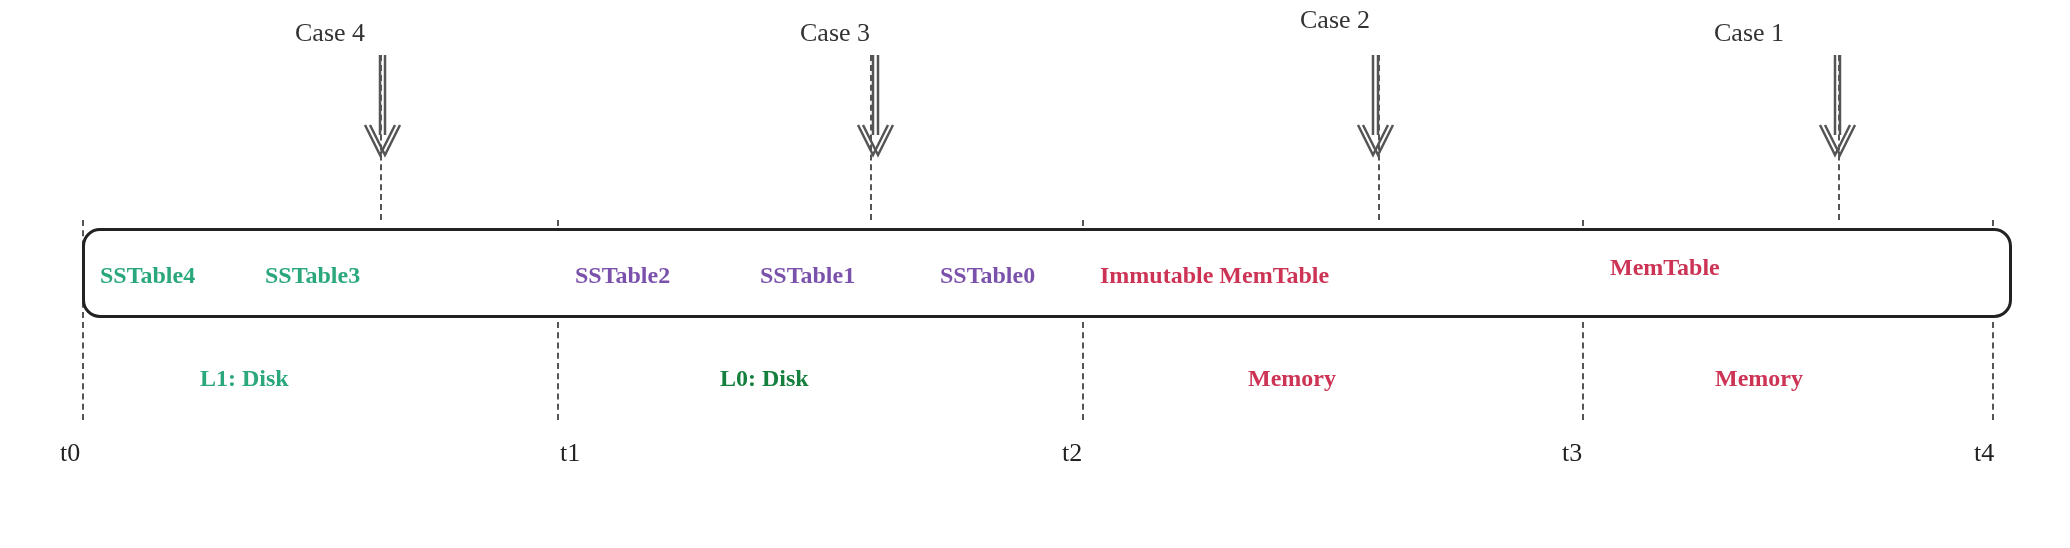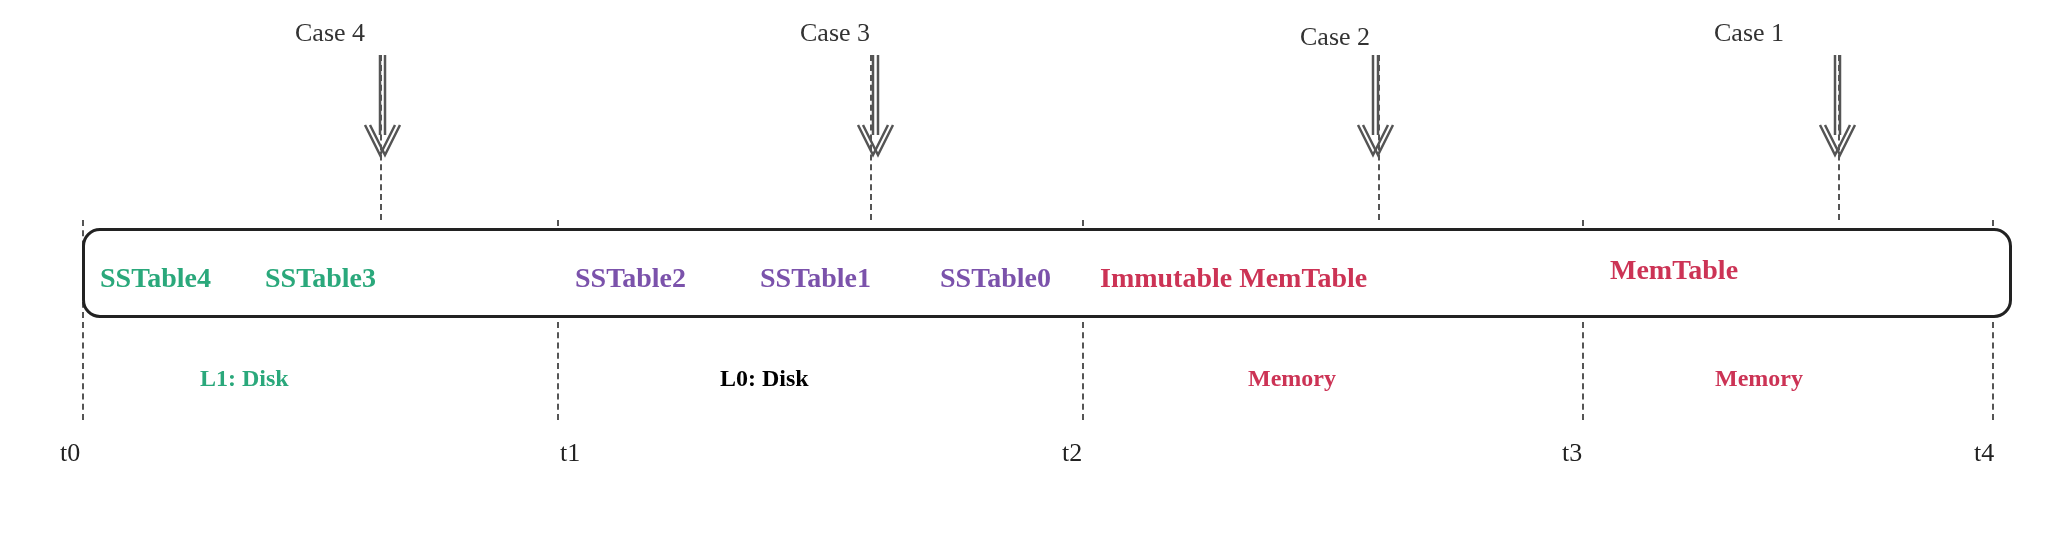--- a/index.html
+++ b/index.html
@@ -30,21 +30,21 @@
     .dashed-line {
       position: absolute;
       border-left: 2.5px dashed #555;
       top: 0;
       height: 100%;
     }
 
     
     .section-label {
       position: absolute;
-      font-size: 28px;
+      font-size: 24px;
       font-weight: bold;
     }
 
     
     .bottom-label {
       position: absolute;
       font-size: 24px;
       font-weight: bold;
     }
 
@@ -56,21 +56,21 @@
       font-family: 'Comic Sans MS', cursive;
     }
   </style>
 </head>
 <body>
 
 <div class="diagram">
 
   <span class="case-label" style="left:295px; top:18px;">Case 4</span>
   <span class="case-label" style="left:800px; top:18px;">Case 3</span>
-  <span class="case-label" style="left:1300px; top:22px;">Case 2</span>
+  <span class="case-label" style="left:1300px; top:5px;">Case 2</span>
   <span class="case-label" style="left:1714px; top:18px;">Case 1</span>
 
   <svg style="position:absolute; left:355px; top:55px;" width="60" height="130">
     <line x1="25" y1="0" x2="25" y2="80" stroke="#555" stroke-width="2.5" stroke-dasharray="0"></line>
     <polyline points="10,70 25,100 40,70" fill="none" stroke="#555" stroke-width="2.5"></polyline>
 
     <line x1="30" y1="0" x2="30" y2="80" stroke="#555" stroke-width="2.5"></line>
     <polyline points="15,70 30,100 45,70" fill="none" stroke="#555" stroke-width="2.5"></polyline>
   </svg>
 
@@ -127,21 +127,21 @@
 
   <span class="section-label" style="left:575px; top:262px; color:#7b52ab;">SSTable2</span>
   <span class="section-label" style="left:760px; top:262px; color:#7b52ab;">SSTable1</span>
   <span class="section-label" style="left:940px; top:262px; color:#7b52ab;">SSTable0</span>
 
   <span class="section-label" style="left:1100px; top:262px; color:#cc3355;">Immutable MemTable</span>
 
   <span class="section-label" style="left:1610px; top:254px; color:#cc3355;">MemTable</span>
 
   <span class="bottom-label" style="left:200px; top:365px; color:#2aa87b;">L1: Disk</span>
-  <span class="bottom-label" style="left:720px; top:365px; color:#000000;">L0: Disk</span>
+  <span class="bottom-label" style="left:720px; top:365px; color:#15803d;">L0: Disk</span>
   <span class="bottom-label" style="left:1248px; top:365px; color:#cc3355;">Memory</span>
   <span class="bottom-label" style="left:1715px; top:365px; color:#cc3355;">Memory</span>
 
   <span class="time-label" style="left:60px; top:438px;">t0</span>
   <span class="time-label" style="left:560px; top:438px;">t1</span>
   <span class="time-label" style="left:1062px; top:438px;">t2</span>
   <span class="time-label" style="left:1562px; top:438px;font-family:Liberation Serif, serif;">t3</span>
   <span class="time-label" style="left:1974px; top:438px;">t4</span>
 
 </div>

